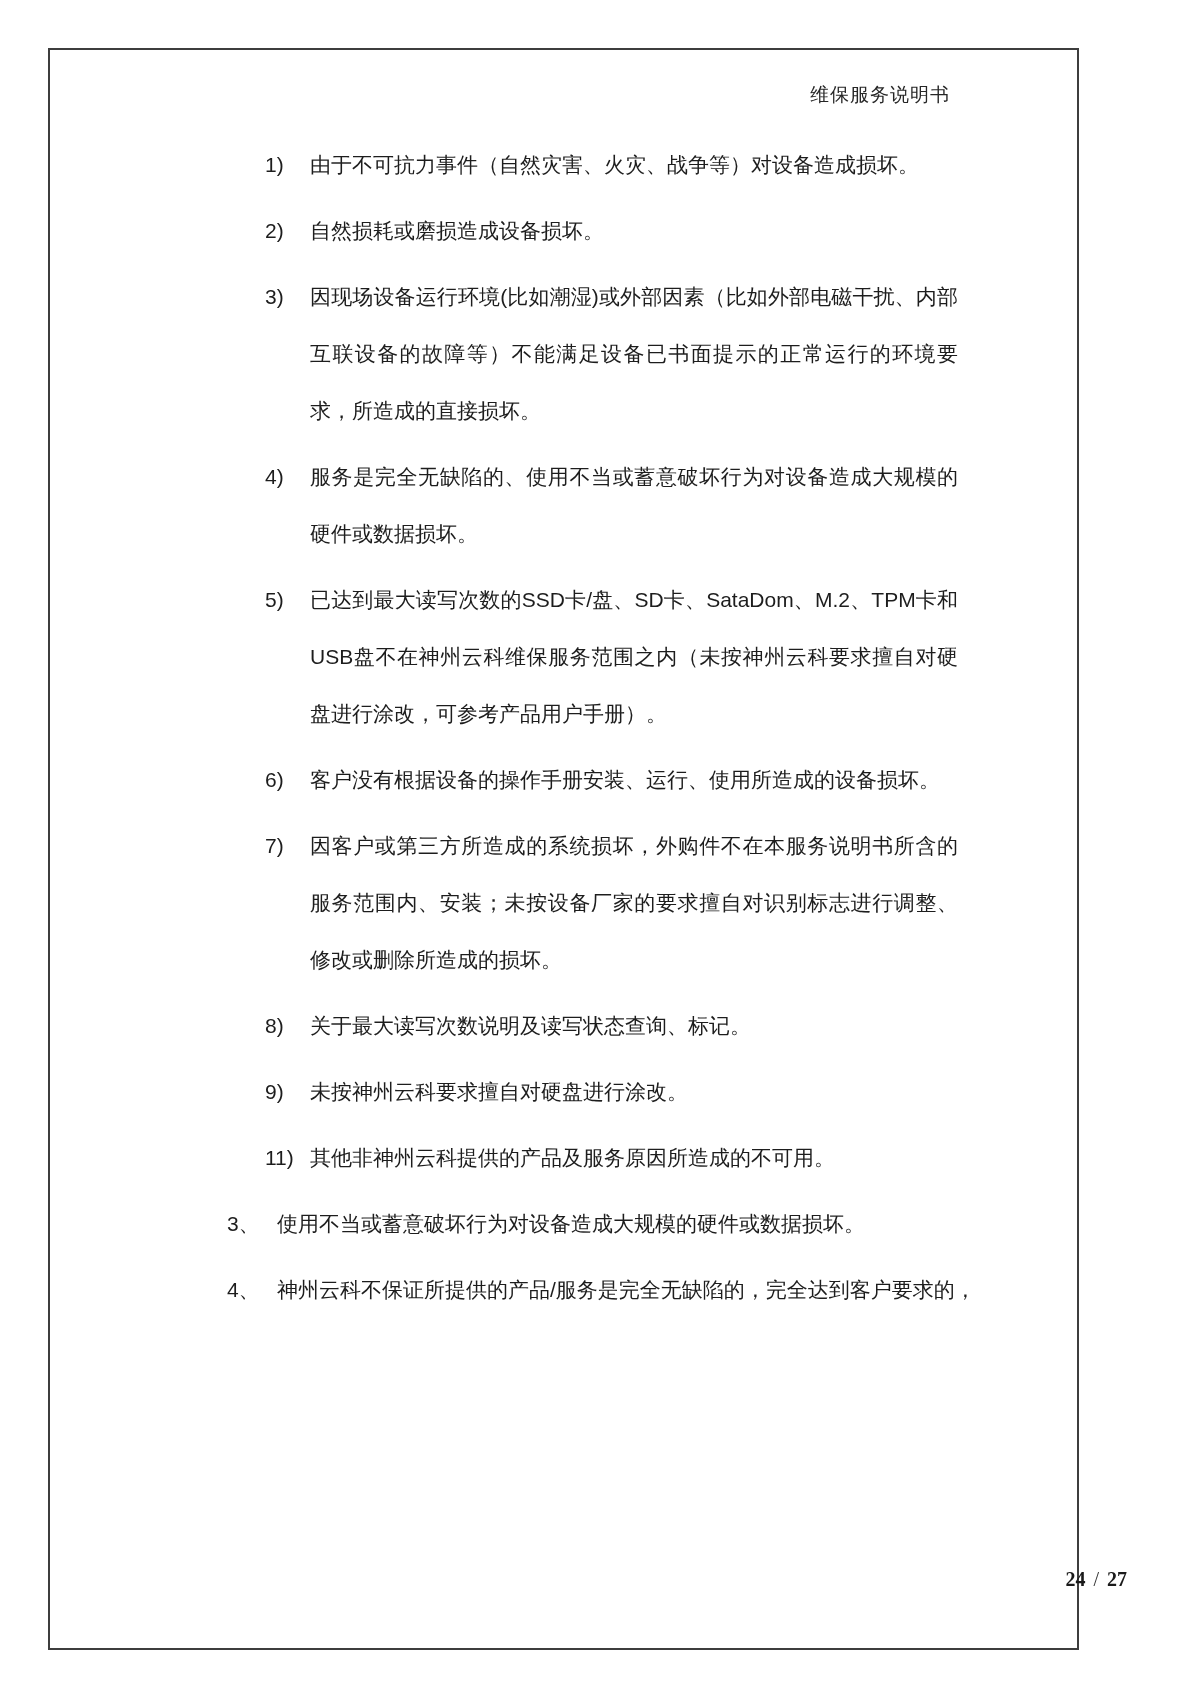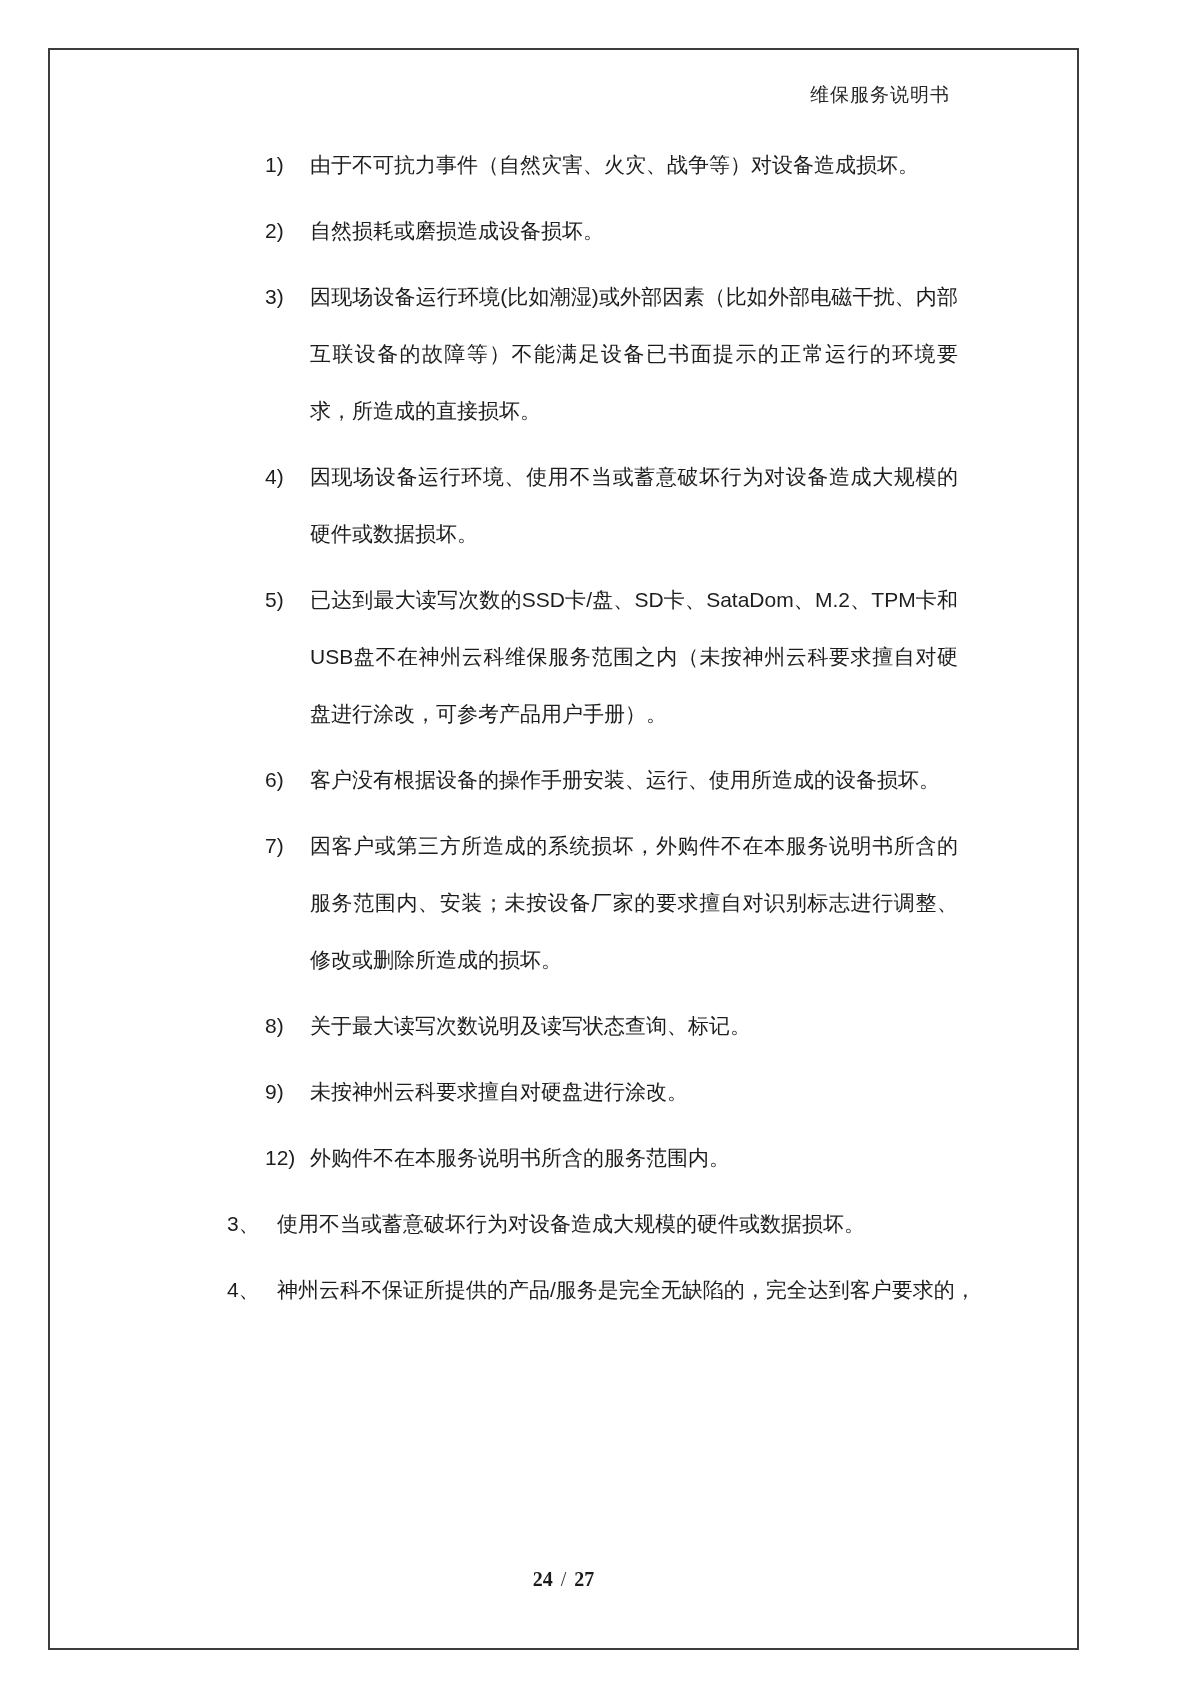--- a/index.html
+++ b/index.html
@@ -61,21 +61,21 @@
     width: 770px;
   }
   .item.outer .num {
     width: 50px;
   }
   .footer {
     position: absolute;
     left: 0;
     top: 1568px;
     width: 100%;
-    text-align: center;
+    text-align: right;
     font-family: "Liberation Serif", serif;
     font-size: 20px;
     color: #1a1a1a;
   }
   .footer .pnum { font-weight: bold; }
   .footer .psep { font-weight: normal; padding: 0 8px; color: #333; }
 </style>
 </head>
 <body>
 
@@ -93,21 +93,21 @@
     <div class="item">
       <span class="num">2)</span>
       <span class="txt">自然损耗或磨损造成设备损坏。</span>
     </div>
     <div class="item">
       <span class="num">3)</span>
       <span class="txt">因现场设备运行环境(比如潮湿)或外部因素（比如外部电磁干扰、内部互联设备的故障等）不能满足设备已书面提示的正常运行的环境要求，所造成的直接损坏。</span>
     </div>
     <div class="item">
       <span class="num">4)</span>
-      <span class="txt">因现场设备运行环境、使用不当或蓄意破坏行为对设备造成大规模的硬件或数据损坏。</span>
+      <span class="txt">服务是完全无缺陷的、使用不当或蓄意破坏行为对设备造成大规模的硬件或数据损坏。</span>
     </div>
     <div class="item">
       <span class="num">5)</span>
       <span class="txt">已达到最大读写次数的SSD卡/盘、SD卡、SataDom、M.2、TPM卡和USB盘不在神州云科维保服务范围之内（未按神州云科要求擅自对硬盘进行涂改，可参考产品用户手册）。</span>
     </div>
     <div class="item">
       <span class="num">6)</span>
       <span class="txt">客户没有根据设备的操作手册安装、运行、使用所造成的设备损坏。</span>
     </div>
     <div class="item">
@@ -116,22 +116,22 @@
     </div>
     <div class="item">
       <span class="num">8)</span>
       <span class="txt">关于最大读写次数说明及读写状态查询、标记。</span>
     </div>
     <div class="item">
       <span class="num">9)</span>
       <span class="txt">未按神州云科要求擅自对硬盘进行涂改。</span>
     </div>
     <div class="item">
-      <span class="num">12)</span>
-      <span class="txt">外购件不在本服务说明书所含的服务范围内。</span>
+      <span class="num">11)</span>
+      <span class="txt">其他非神州云科提供的产品及服务原因所造成的不可用。</span>
     </div>
 
     <div class="item outer">
       <span class="num">3、</span>
       <span class="txt">使用不当或蓄意破坏行为对设备造成大规模的硬件或数据损坏。</span>
     </div>
     <div class="item outer">
       <span class="num">4、</span>
       <span class="txt">神州云科不保证所提供的产品/服务是完全无缺陷的，完全达到客户要求的，</span>
     </div>

